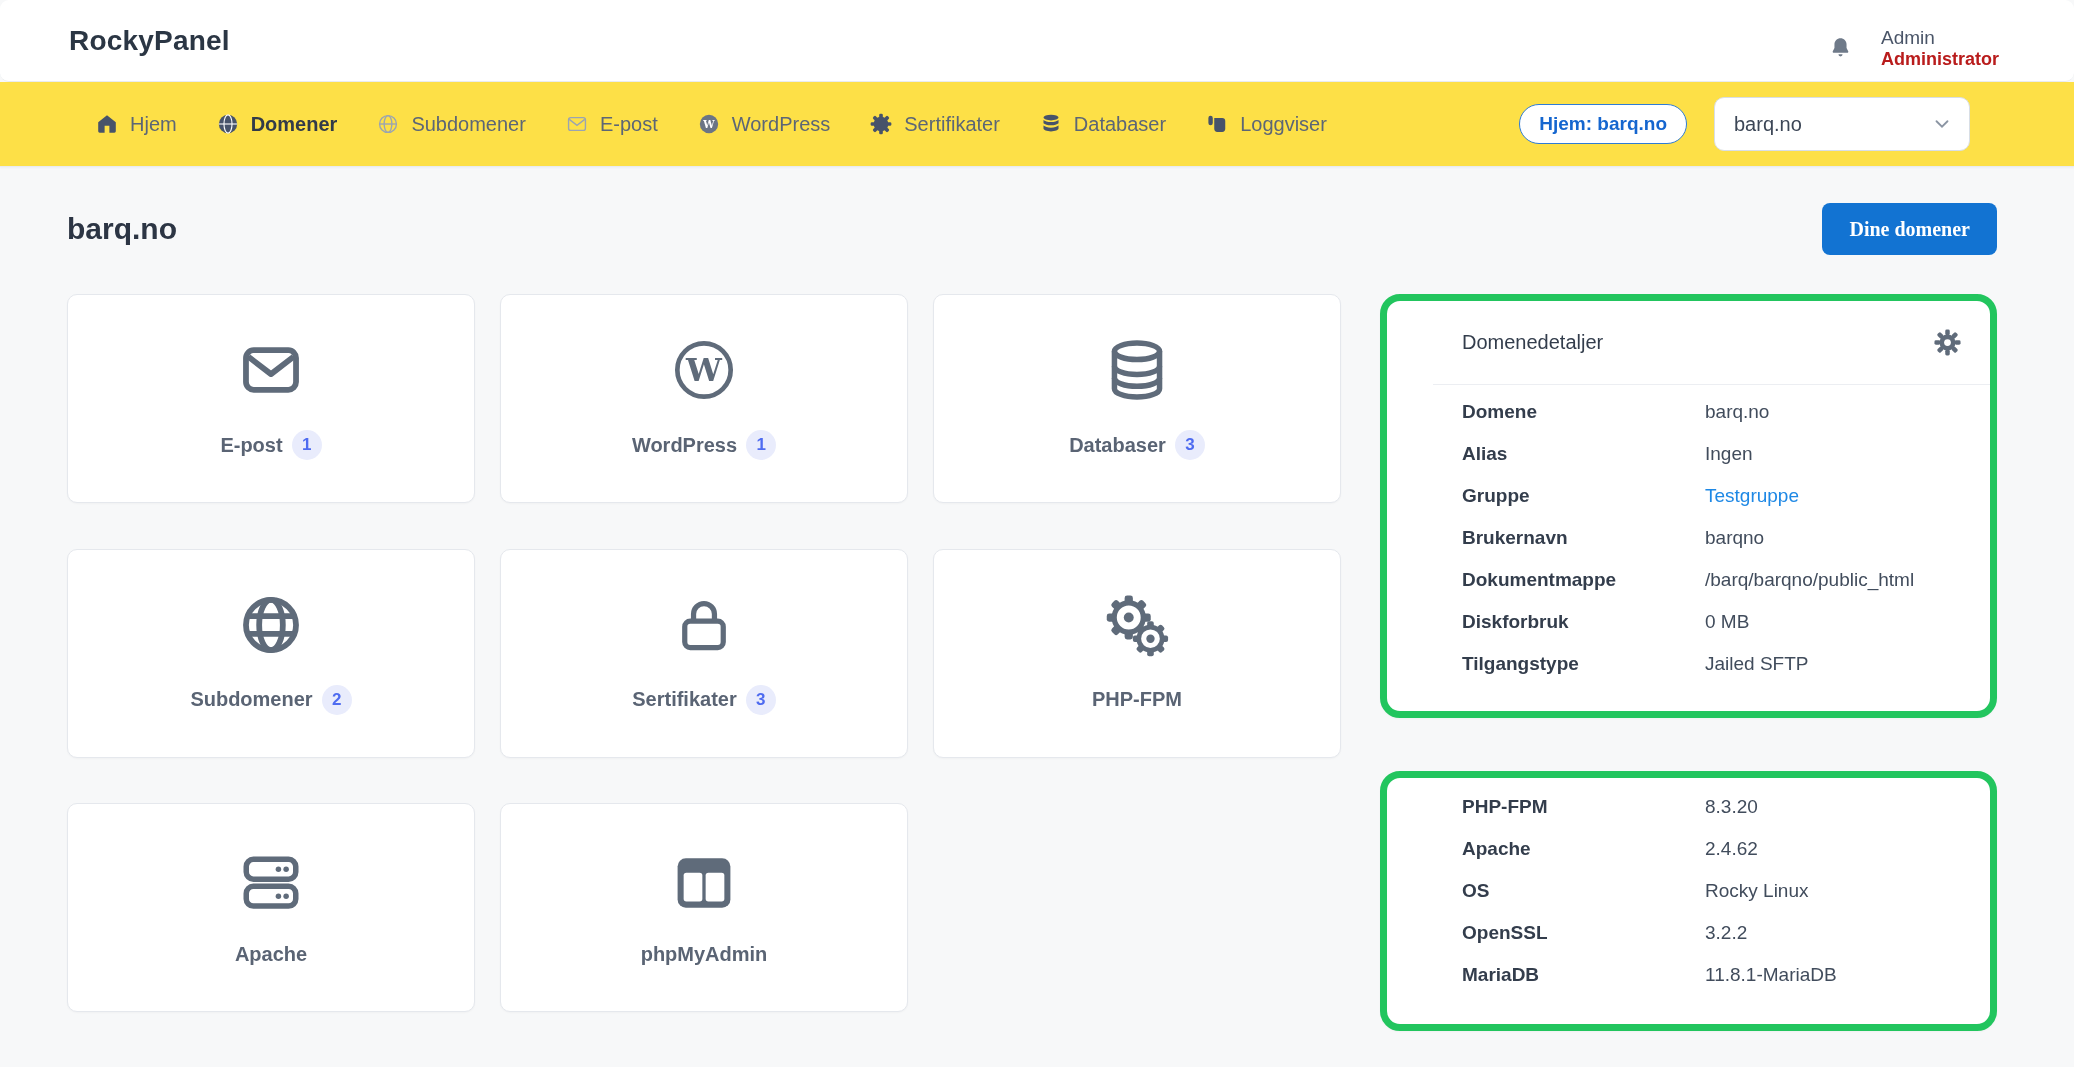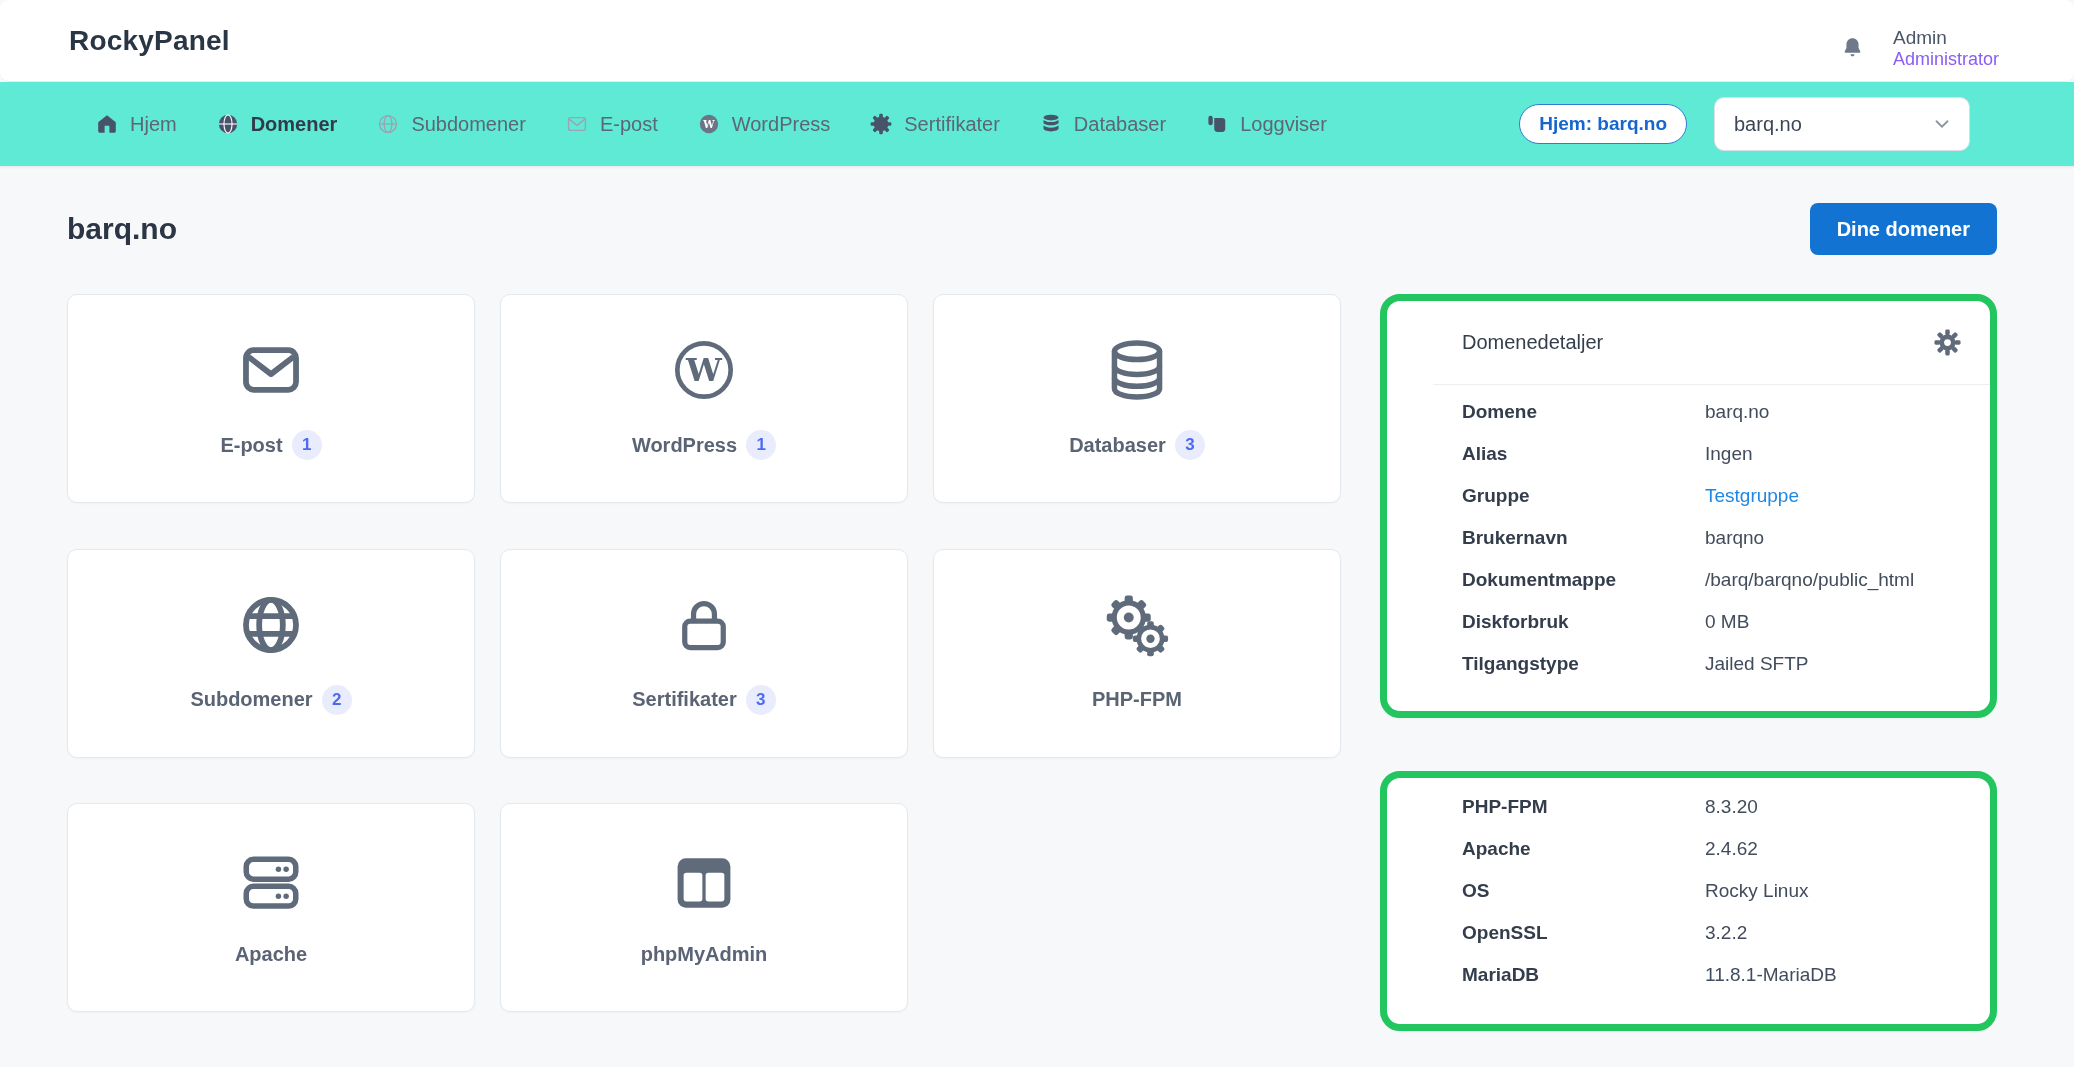--- a/index.html
+++ b/index.html
@@ -13,25 +13,25 @@
   
   .topbar {
     height:82px; background:#fff; border-bottom:1px solid #e9ecef;
     display:flex; align-items:center; padding:0 75px 0 69px;border-radius:9px;
   }
   .logo { font-size:28px; font-weight:700; color:#2b3644; letter-spacing:.2px; }
   .topbar-right { margin-left:auto; display:flex; align-items:center; gap:28px;margin-top:16px; }
   .bell { color:#6f7a89; cursor:pointer; }
   .userblock { line-height:1.22; cursor:pointer; }
   .user-name { font-size:19px; color:#4a5568; }
-  .user-role { font-size:18px; color:#8b5cf6; }
+  .user-role { font-size:18px; color:#b91c1c;font-weight:bold; }
 
   
   .navbar {
-    height:85px; background:#5eead4; border-bottom:1px solid #e9ecef;
+    height:85px; background:#fde047; border-bottom:1px solid #e9ecef;
     box-shadow:0 1px 2px rgba(16,24,40,.04);
     display:flex; align-items:center; padding:0 104px 0 96px;
   }
   .nav-items { display:flex; align-items:center; gap:40px; }
   .nav-item { display:flex; align-items:center; gap:12px; cursor:pointer; }
   .nav-item .nav-label { font-size:20px; color:#5c6676; white-space:nowrap; }
   .nav-item.active .nav-label { color:#323b49; font-weight:700; }
   .nav-ico { width:22px; height:22px; color:#6b7585; }
   .nav-ico.dark { color:#47536a; }
   .nav-ico.light { color:#9aa4b2; }
@@ -47,21 +47,21 @@
   }
   .chev { width:22px; height:22px; color:#8b95a3; }
 
   
   .content { padding:33px 77px 0 67px; }
   .page-head { display:flex; align-items:center; height:58px; }
   .page-title { font-size:30px; font-weight:700; color:#2c3544; }
   .primary-btn {
     margin-left:auto; background:#1273d2; color:#fff; border:none; border-radius:8px;
     font-size:20px; font-weight:700; padding:0 27px; height:52px; cursor:pointer;
-    font-family:Liberation Sans, sans-serif;
+    font-family:Liberation Serif, serif;
   }
 
   
   .main { display:flex; gap:39px; margin-top:36px; }
   .cards-grid {
     width:1274px; flex:0 0 auto;
     display:grid; grid-template-columns:repeat(3,408px); column-gap:25px; row-gap:27px;
   }
   .card {
     background:#fff; border:1px solid #e5e8ed; border-radius:10px; height:209px;

